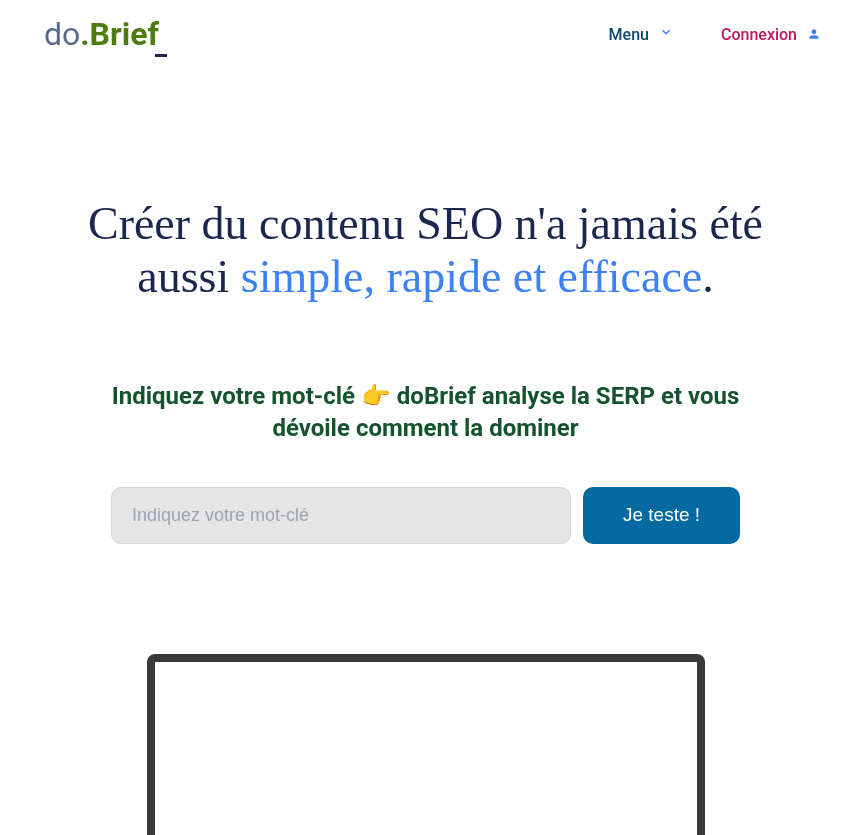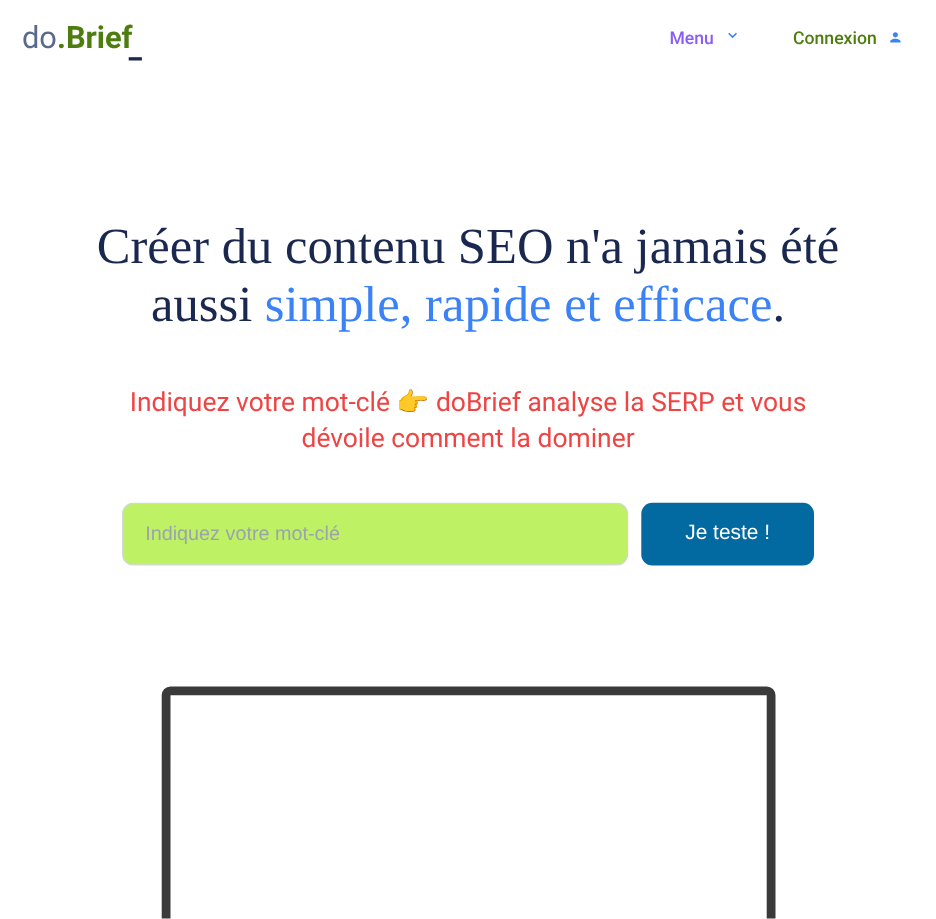--- a/index.html
+++ b/index.html
@@ -21,23 +21,24 @@
       justify-content: space-between;
       align-items: center;
       padding: 18px 30px 18px 20px;
       background: #ffffff;
       height: 68px;
     }
 
     .logo {
       display: flex;
       align-items: flex-start;
-      font-size: 28px;
+      font-size: 32px;
       font-weight: 400;
       color: #2a3a5c;
+      margin-left: 24px;
     }
 
     .logo-do {
       color: #5a6a8c;
       font-weight: 400;
     }
 
     .logo-brief {
       color: #4d7c0f;
       font-weight: 700;
@@ -57,31 +58,31 @@
     .nav {
       display: flex;
       align-items: center;
       gap: 48px;
     }
 
     .menu-link {
       display: flex;
       align-items: flex-start;
       gap: 10px;
-      color: #8b5cf6;
+      color: #0c4a6e;
       font-size: 16px;
       font-weight: 500;
       cursor: pointer;
     }
 
     .connexion-link {
       display: flex;
       align-items: center;
       gap: 10px;
-      color: #4d7c0f;
+      color: #be185d;
       font-size: 16px;
       font-weight: 500;
       cursor: pointer;
     }
 
     .hero {
       display: flex;
       flex-direction: column;
       align-items: center;
       padding: 130px 40px 0 40px;
@@ -97,45 +98,46 @@
       max-width: 760px;
       margin-bottom: 46px;
     }
 
     .hero-title-highlight {
       color: #3b82f6;
     }
 
     .hero-subtitle {
       font-size: 24px;
-      color: #ef4444;
-      font-weight: 400;
+      color: #14532d;
+      font-weight: 700;
       line-height: 1.35;
       max-width: 680px;
       margin-bottom: 42px;
+      margin-top: 30px;
     }
 
     .form-row {
       display: flex;
       gap: 12px;
       align-items: stretch;
       width: 100%;
       max-width: 670px;
       justify-content: center;
     }
 
     .keyword-input {
       flex: 1;
       padding: 17px 20px;
       font-size: 18px;
       border: 1px solid #d1d5db;
       border-radius: 10px;
       outline: none;
       color: #374151;
-      background: #bef264;
+      background: #e5e5e5;
       max-width: 460px;
     }
 
     .keyword-input::placeholder {
       color: #9ca3af;
     }
 
     .test-button {
       padding: 17px 40px;
       font-size: 19px;

